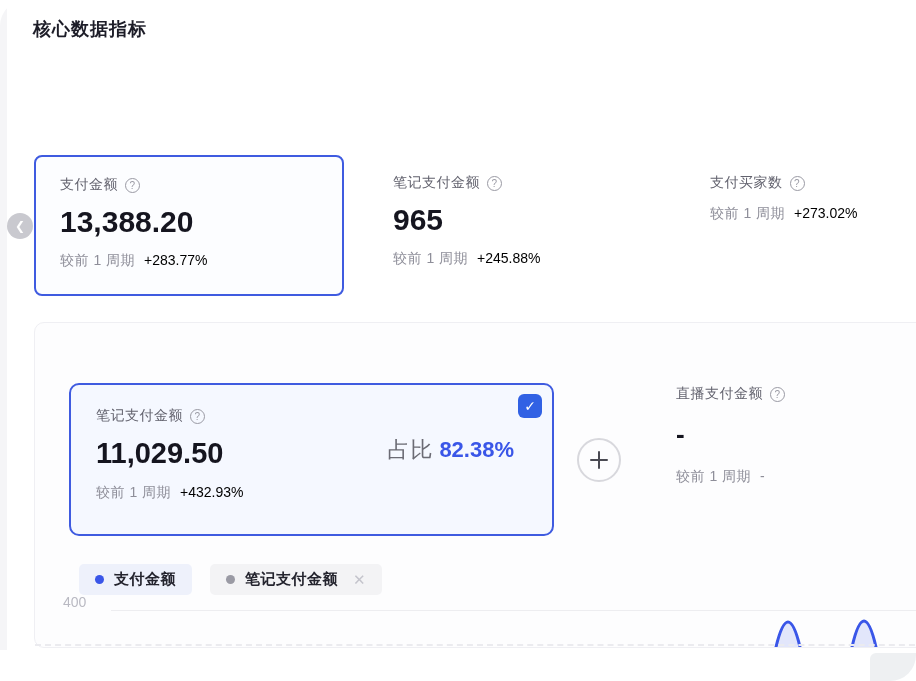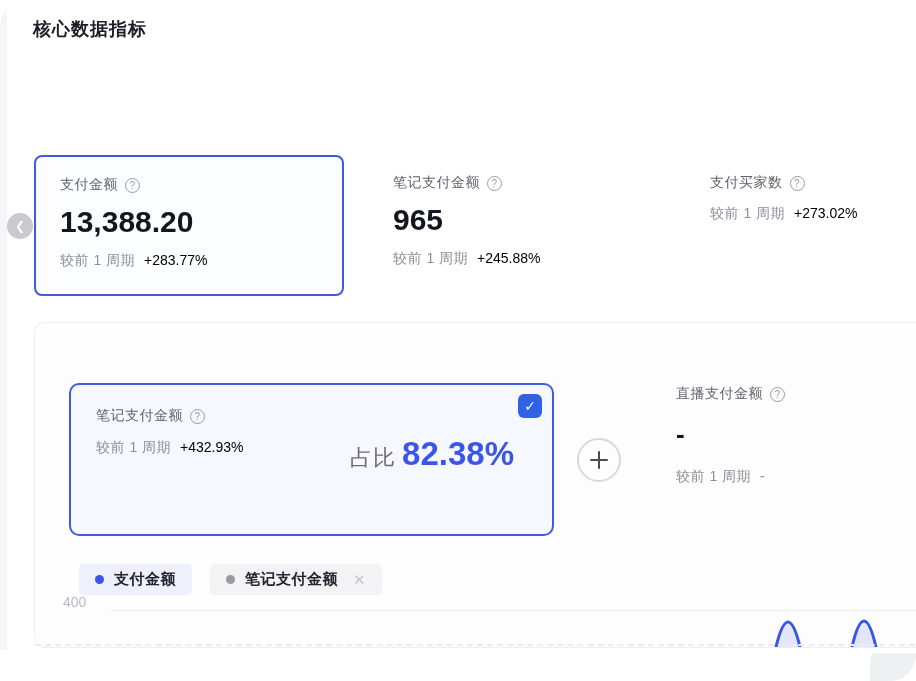--- a/index.html
+++ b/index.html
@@ -64,21 +64,21 @@
   .note-check{
     position:absolute; top:9px; right:10px; width:24px; height:24px; border-radius:6px;
     background:#3161e4; color:#ffffff; font-size:14px; display:flex; align-items:center;
     justify-content:center; cursor:pointer;
   }
   .note-inner{ padding:22px 0 0 25px; }
   .note-ratio{
     position:absolute; right:38px; top:50px; display:flex; align-items:baseline; gap:6px;
   }
   .ratio-label{ font-size:22px; color:#6b6b74; letter-spacing:1px; }
-  .ratio-value{ font-size:33px; font-weight:700; color:#3a56e8; }
+  .ratio-value{ font-size:22px; font-weight:700; color:#3a56e8; }
   .note-card .m-value{ margin-top:12px; font-size:29px; }
   .note-card .m-delta{ margin-top:14px; }
   .add-metric{
     position:absolute; left:542px; top:115px; width:44px; height:44px; border-radius:50%;
     background:#fdfdfe; border:2px solid #d8d8dd; cursor:pointer; color:#4a4a52;
     display:flex; align-items:center; justify-content:center;
   }
   .add-metric svg{ display:block; }
   .live-card{ position:absolute; left:641px; top:62px; width:240px; }
   .live-card .m-value{ margin-top:16px; font-size:26px; }
@@ -161,20 +161,21 @@
 
   <div class="panel">
 
     <div class="note-card">
       <div class="note-check">✓</div>
       <div class="note-inner">
         <div class="m-label">
           <span>笔记支付金额</span>
           <span class="qicon">?</span>
         </div>
+        <div class="m-value">11,029.50</div>
         <div class="m-delta">
           <span class="cmp">较前 1 周期</span>
           <span class="delta-up">+432.93%</span>
         </div>
       </div>
       <div class="note-ratio">
         <span class="ratio-label">占比</span>
         <span class="ratio-value">82.38%</span>
       </div>
     </div>

